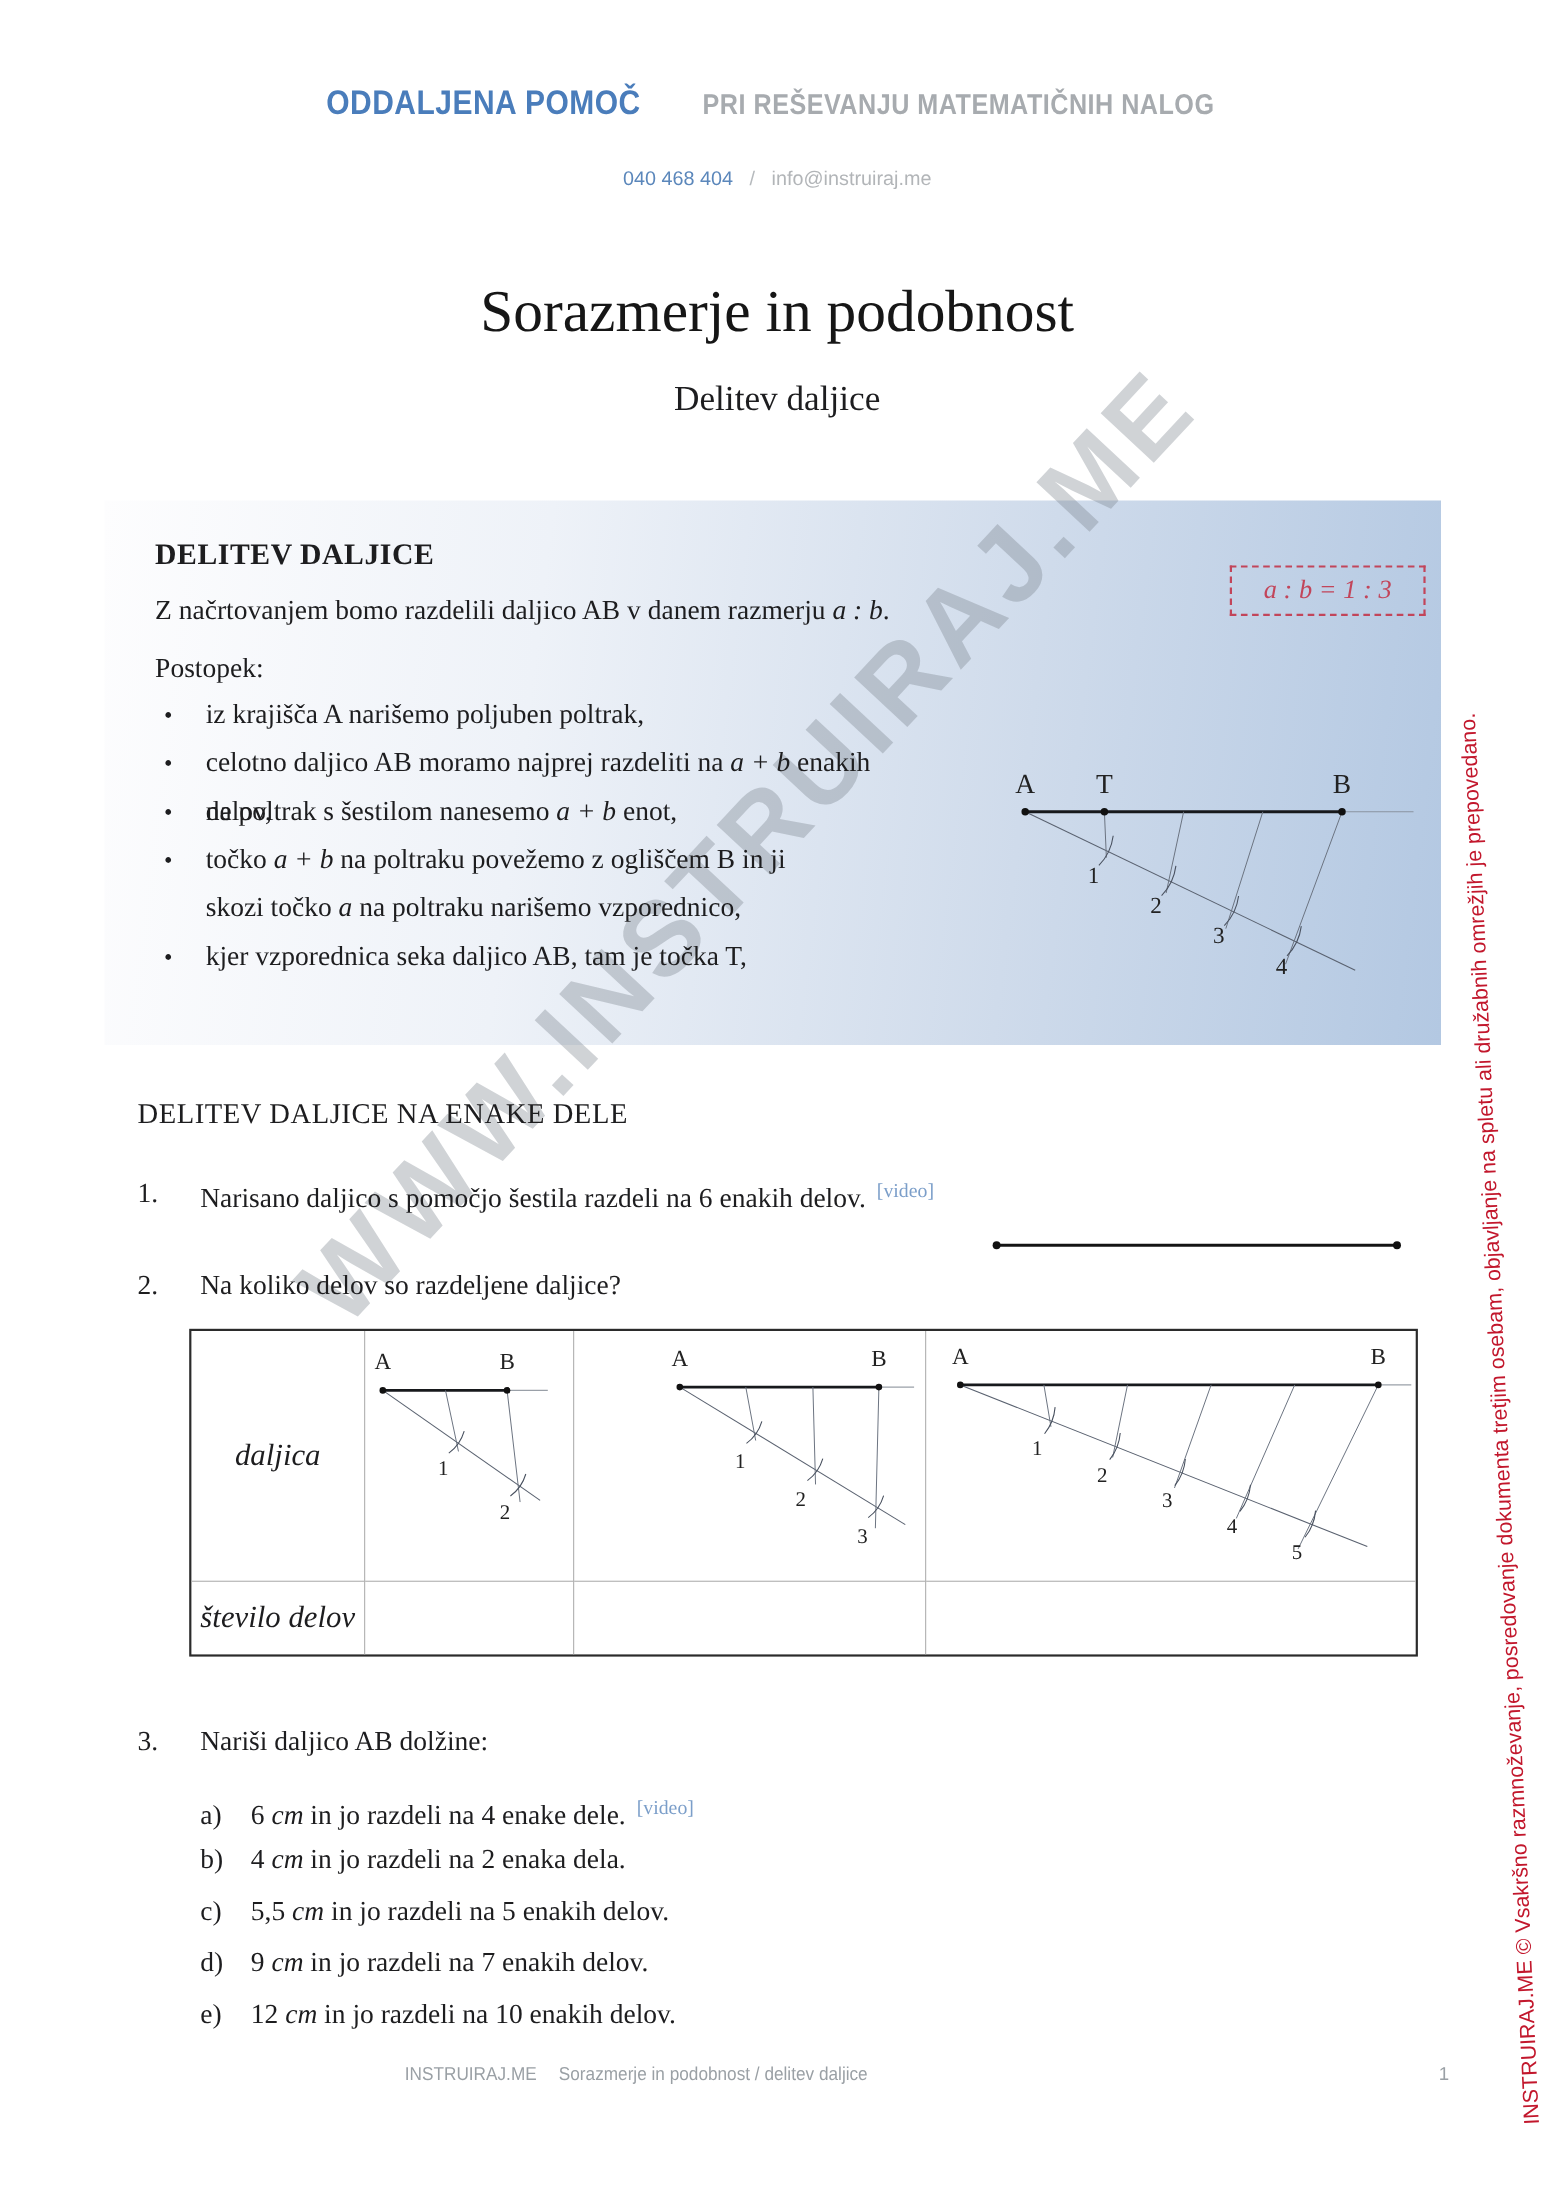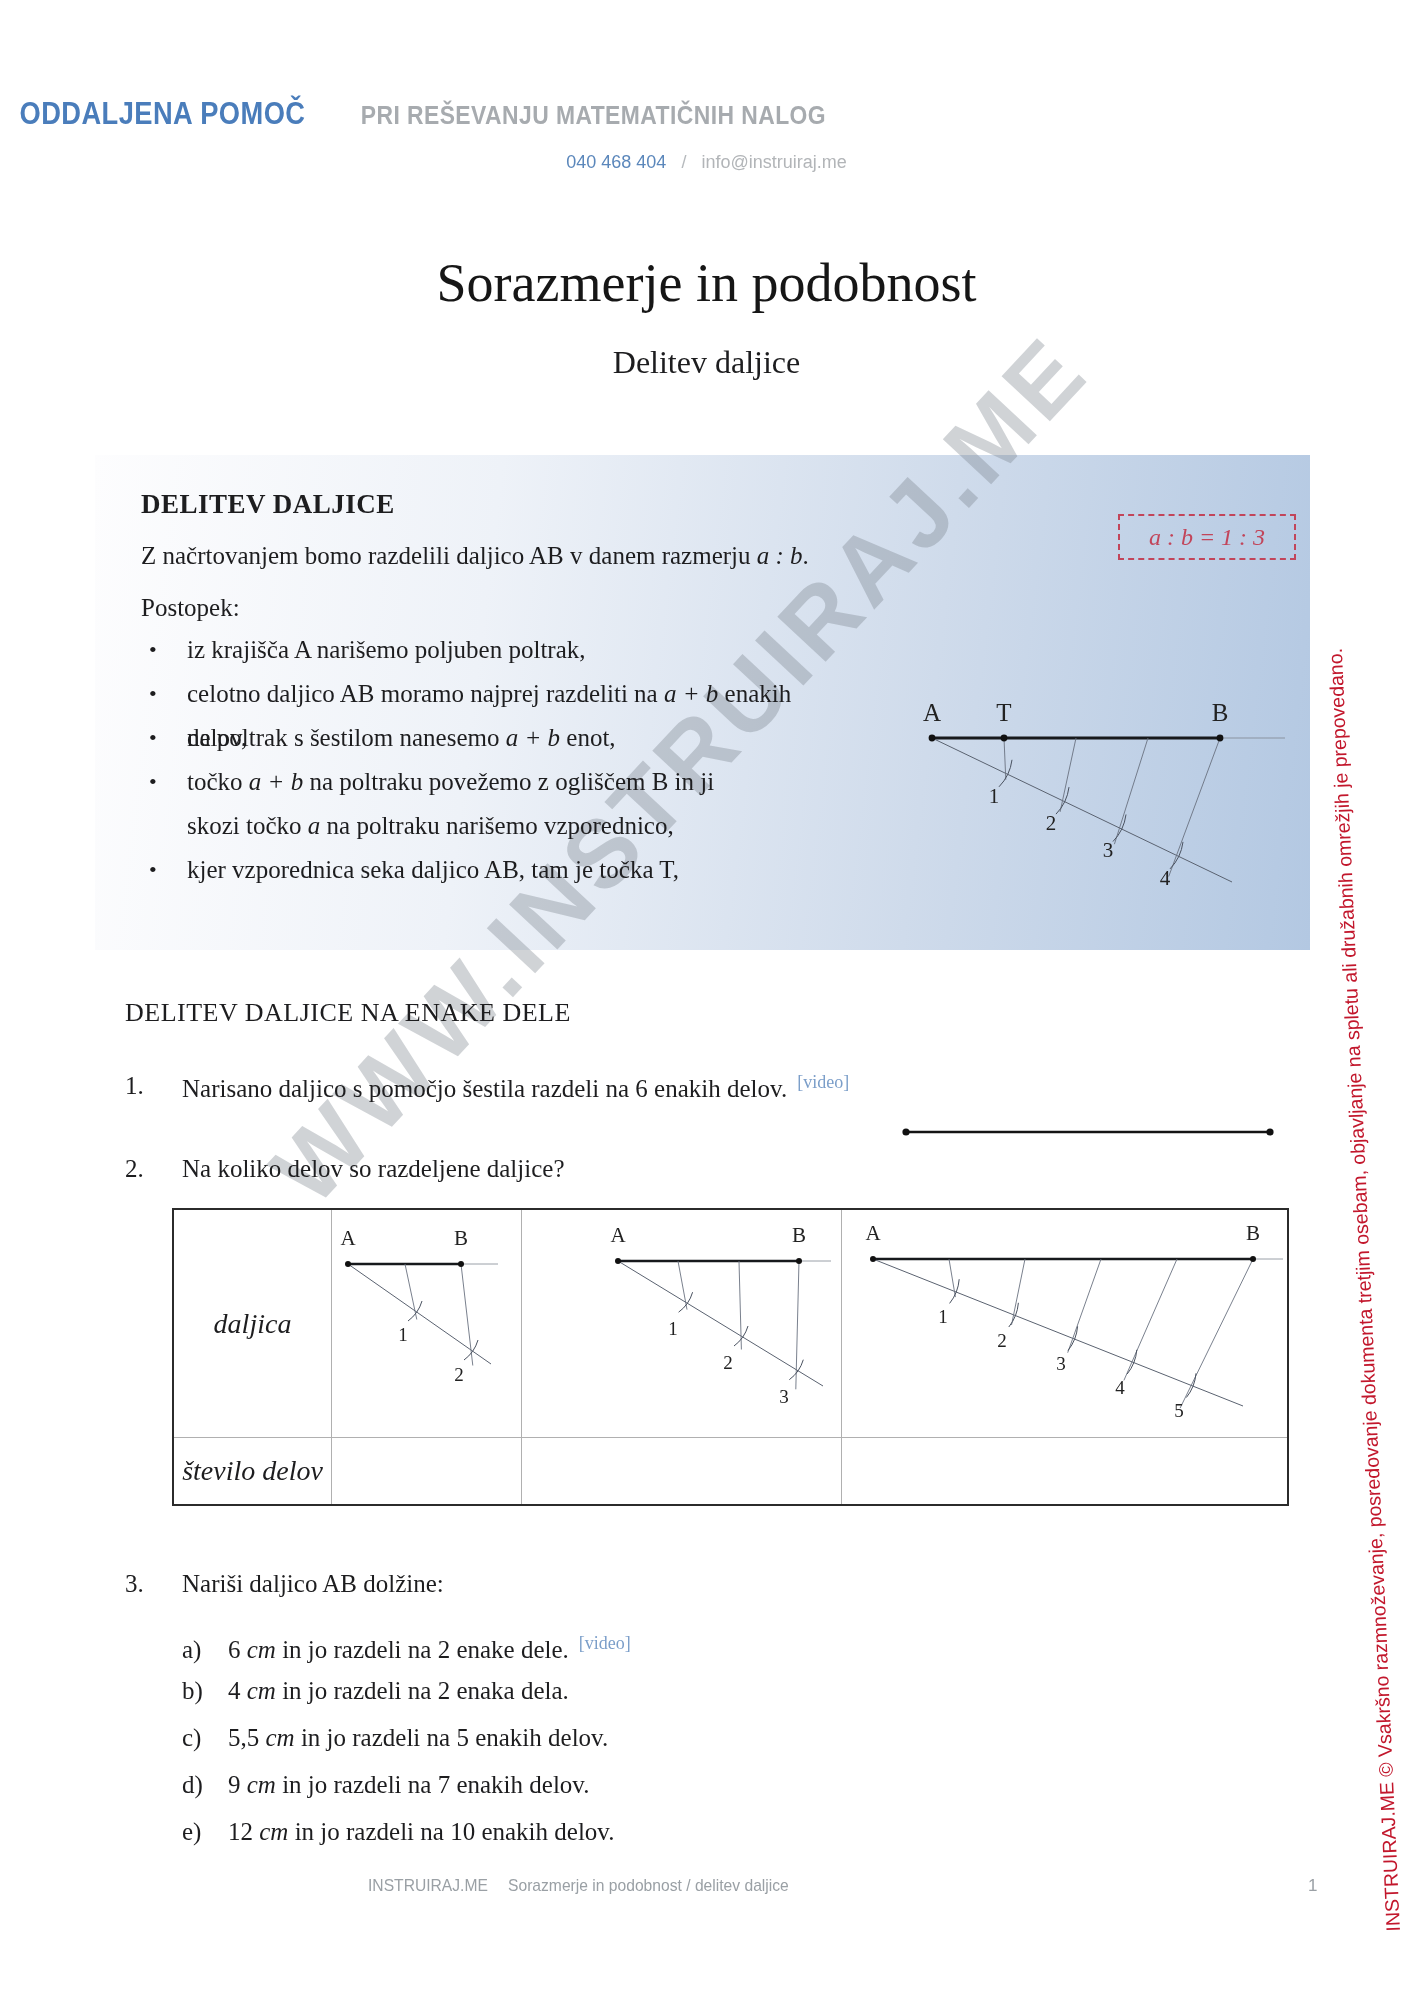--- a/index.html
+++ b/index.html
@@ -7,21 +7,21 @@
         font-family:"Liberation Serif",serif;color:#1d1d1f;}
   
   .box-bg{position:absolute;left:95px;top:455px;width:1215px;height:495px;z-index:0;
           background:linear-gradient(97deg,#fdfdfe 0%,#eef2f8 32%,#cfdbeb 68%,#b3c8e2 100%);}
   .watermark{position:absolute;left:250px;top:1150px;z-index:1;transform:rotate(-47deg);
              transform-origin:0 0;font-family:"Liberation Sans",sans-serif;font-weight:bold;
              font-size:96px;letter-spacing:6px;color:rgba(118,125,134,.34);white-space:nowrap;}
   .fg{position:absolute;inset:0;z-index:2;}
 
   
-  .hdr{position:absolute;left:0;top:96px;width:100%;
+  .hdr{position:absolute;left:0;top:76px;width:100%;text-align:center;
        font-family:"Liberation Sans",sans-serif;font-weight:bold;}
   .hdr .brand{display:inline-block;transform:scaleX(.88);font-size:31px;color:#4a7dbb;letter-spacing:.5px;}
   .hdr .tagline{display:inline-block;transform:scaleX(.88);font-size:26px;color:#a7abaf;letter-spacing:.5px;}
   .contact{position:absolute;left:0;top:152px;width:100%;text-align:center;
            font-family:"Liberation Sans",sans-serif;font-size:18px;}
   .contact .phone{color:#5b87bb;}
   .contact .sep{color:#b6babd;padding:0 10px;}
   .contact .mail{color:#b2b5b8;}
 
   .title{position:absolute;left:0;top:252px;width:100%;text-align:center;font-size:54px;color:#161616;}
@@ -230,21 +230,21 @@
           <span class="lab">število delov</span>
         </div>
       <div class="tc"></div>
       <div class="tc"></div>
       <div class="tc"></div>
     </div>
 
     <div class="tnum" style="left:125px;top:1570px;">3.</div>
     <div class="ttext" style="left:182px;top:1570px;">Nariši daljico AB dolžine:</div>
     <div class="sub">
-      <div class="subrow"><span class="slab">a)</span><span>6 </span><i class="m">cm</i><span> in jo razdeli na 2 enake dele.</span><sup class="video">[video]</sup></div>
+      <div class="subrow"><span class="slab">a)</span><span>6 </span><i class="m">cm</i><span> in jo razdeli na 4 enake dele.</span><sup class="video">[video]</sup></div>
       <div class="subrow"><span class="slab">b)</span><span>4 </span><i class="m">cm</i><span> in jo razdeli na 2 enaka dela.</span></div>
       <div class="subrow"><span class="slab">c)</span><span>5,5 </span><i class="m">cm</i><span> in jo razdeli na 5 enakih delov.</span></div>
       <div class="subrow"><span class="slab">d)</span><span>9 </span><i class="m">cm</i><span> in jo razdeli na 7 enakih delov.</span></div>
       <div class="subrow"><span class="slab">e)</span><span>12 </span><i class="m">cm</i><span> in jo razdeli na 10 enakih delov.</span></div>
     </div>
 
     <div class="footer">
       <span class="fb">INSTRUIRAJ.ME</span>
       <span class="fd">Sorazmerje in podobnost / delitev daljice</span>
       <span class="fp">1</span>

